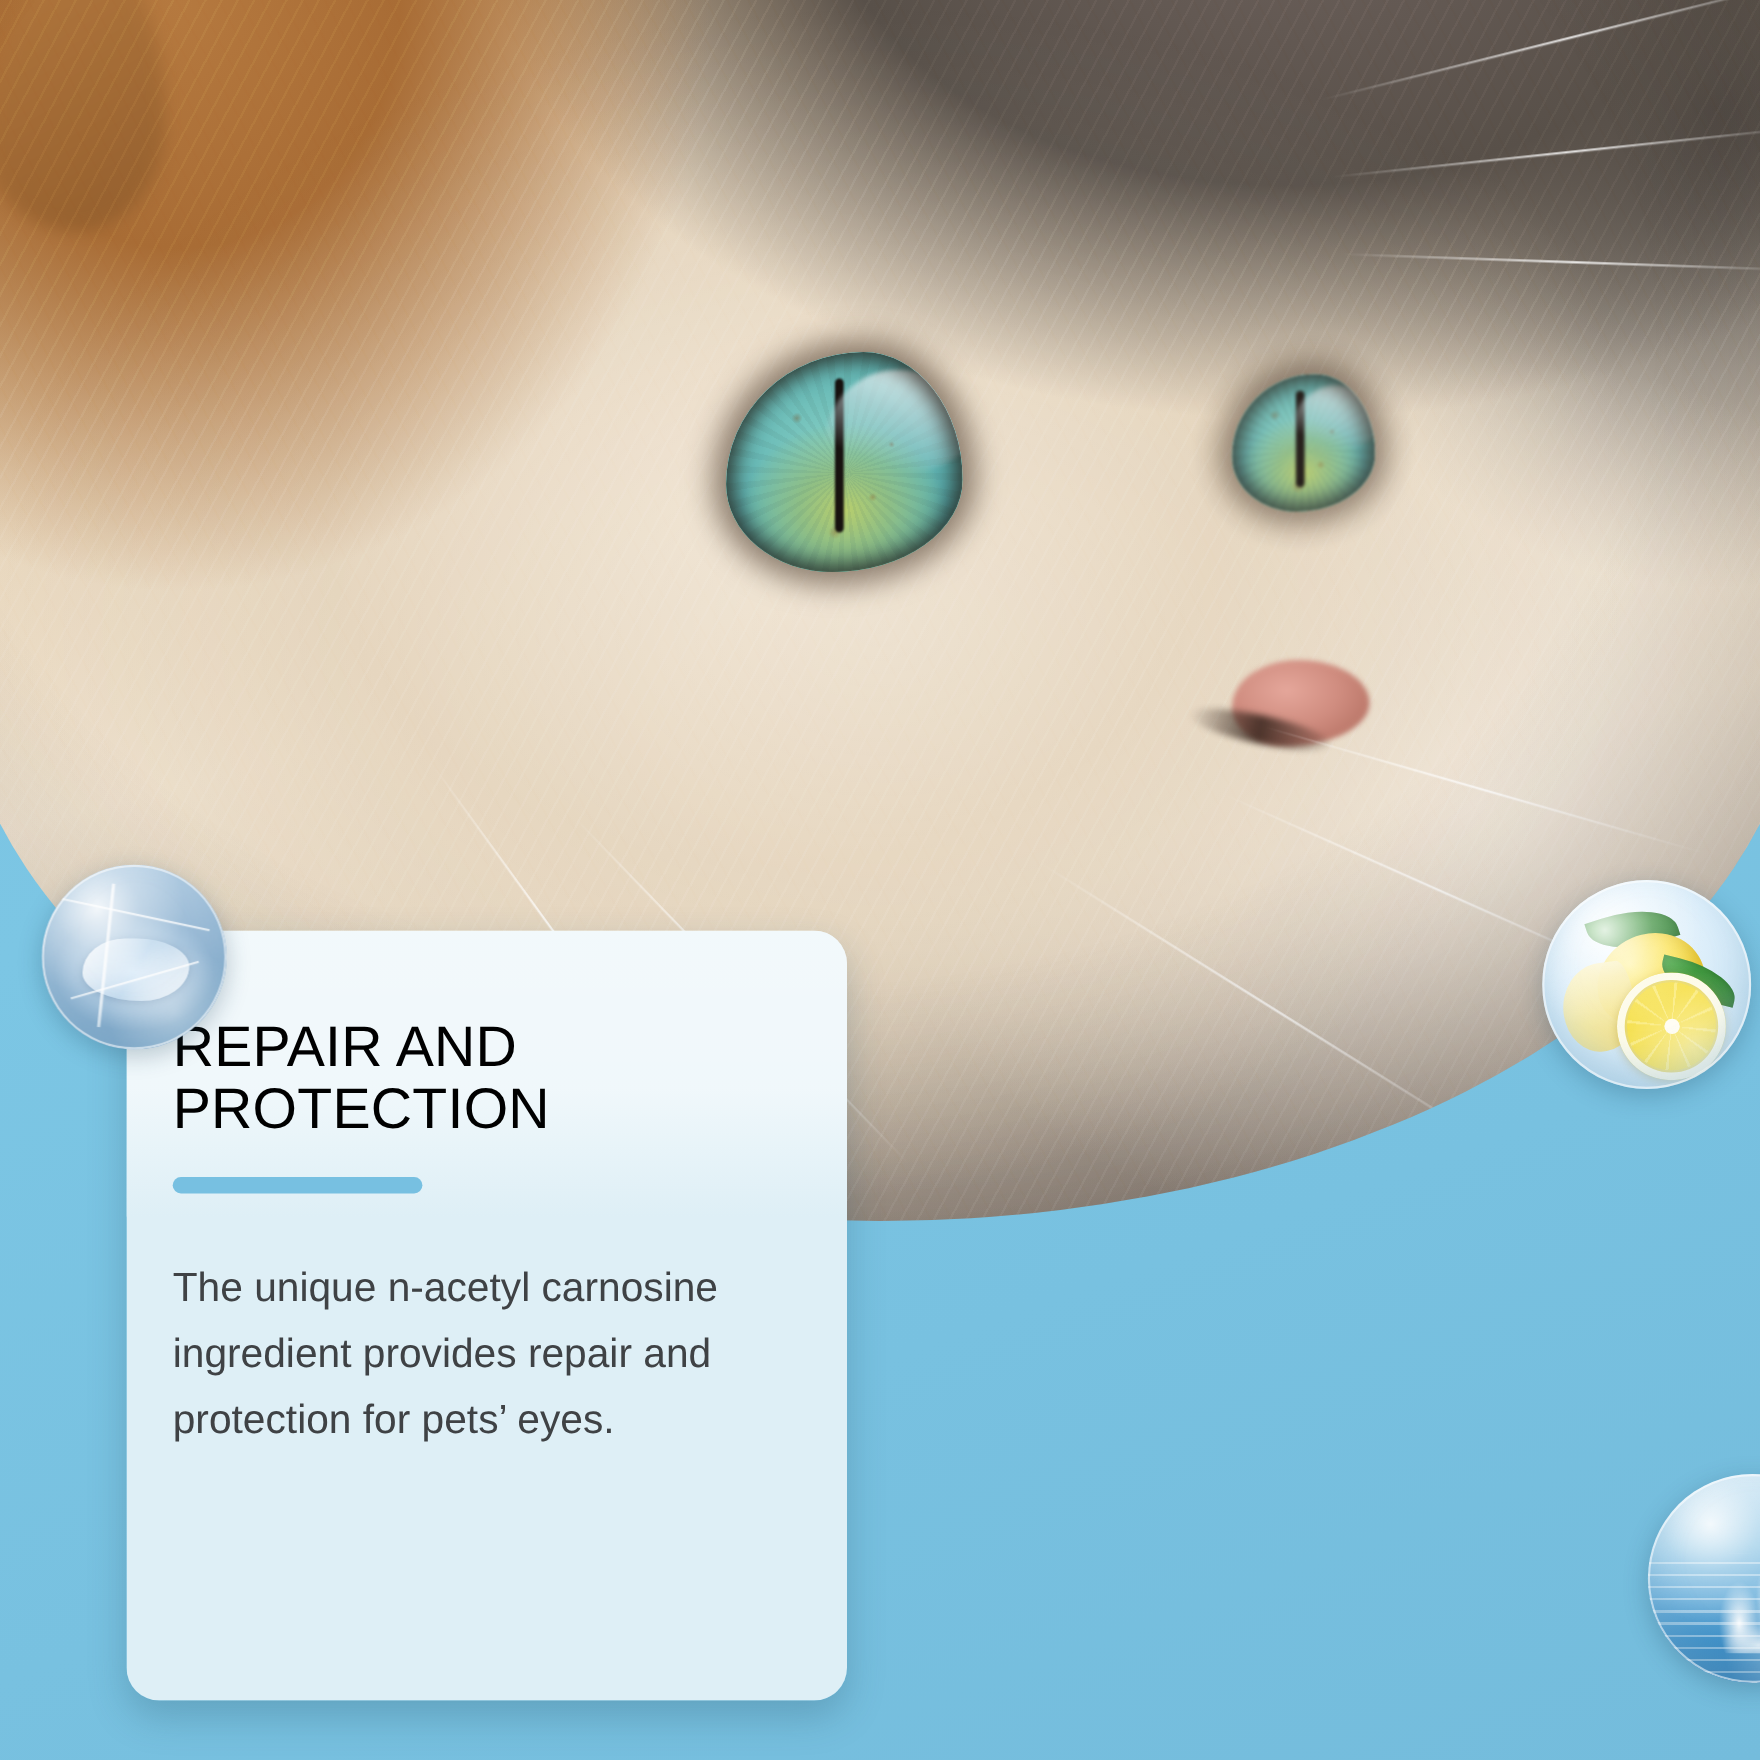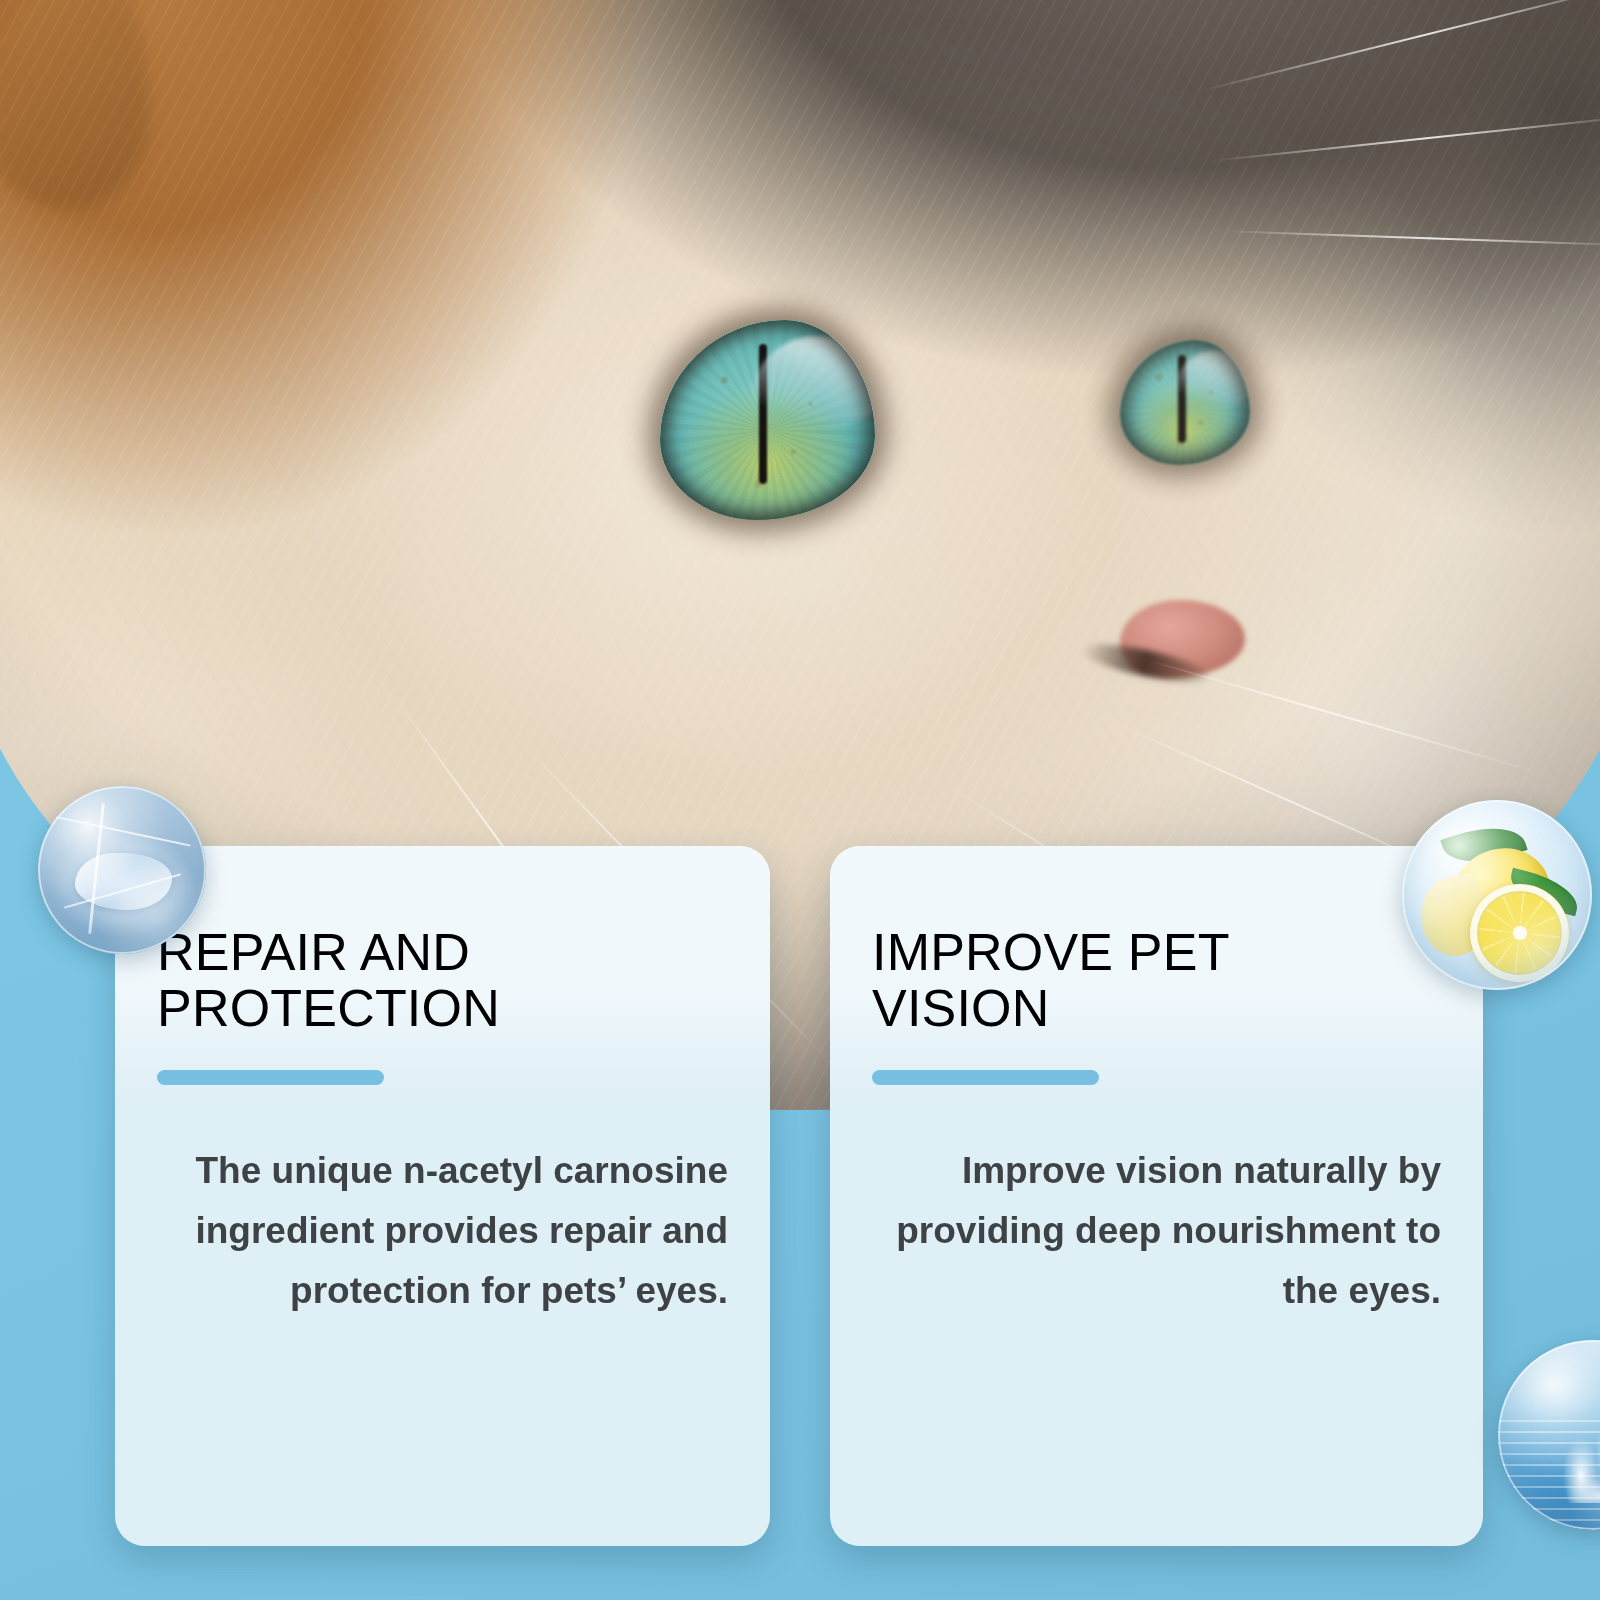--- a/index.html
+++ b/index.html
@@ -87,21 +87,21 @@
     box-shadow:0 14px 34px rgba(40,80,100,.26);}
   .card-bg{position:absolute;inset:0;background:#deeff6;}
   
   .card-veil{position:absolute;left:0;right:0;top:0;height:260px;
     background:linear-gradient(180deg,rgba(255,255,255,.62) 0%,rgba(255,255,255,.55) 55%,rgba(222,239,246,.96) 100%);}
   .card-inner{position:absolute;inset:0;padding:78px 42px 0 42px;box-sizing:border-box;}
 
   .card-title{font-size:52px;line-height:1.08;font-weight:400;color:#000;
     letter-spacing:.2px;margin:0;white-space:pre-line;}
   .accent{width:227px;height:15px;border-radius:8px;background:#77c0e1;margin-top:34px;}
-  .card-body{margin-top:56px;font-size:37px;line-height:1.62;color:#3f4245;font-weight:700;text-align:right;}
+  .card-body{margin-top:56px;font-size:37px;line-height:1.62;color:#3f4245;font-weight:400;}
 
   #card-left{left:115px;top:846px;width:655px;height:700px;}
   #card-right{left:830px;top:846px;width:653px;height:700px;}
 
   
   .bubble{position:absolute;border-radius:50%;overflow:hidden;
     box-shadow:0 6px 22px rgba(30,70,95,.28), inset 0 0 38px rgba(255,255,255,.45);}
   .bubble .glass{position:absolute;inset:0;border-radius:50%;pointer-events:none;
     background:
       radial-gradient(circle at 30% 24%, rgba(255,255,255,.85) 0%, rgba(255,255,255,.30) 22%, rgba(255,255,255,0) 46%),
@@ -203,30 +203,20 @@
     <div class="card-bg"></div>
     <div class="card-veil"></div>
     <div class="card-inner">
       <h2 class="card-title">REPAIR AND
 PROTECTION</h2>
       <div class="accent"></div>
       <p class="card-body">The unique n-acetyl carnosine ingredient provides repair and protection for pets’ eyes.</p>
     </div>
   </div>
 
-  <div class="card" id="card-right">
-    <div class="card-bg"></div>
-    <div class="card-veil"></div>
-    <div class="card-inner">
-      <h2 class="card-title">IMPROVE PET
-VISION</h2>
-      <div class="accent"></div>
-      <p class="card-body">Improve vision naturally by providing deep nourishment to the eyes.</p>
-    </div>
-  </div>
 
   <div class="bubble" id="bubble-crystal">
     <div class="fill"></div>
     <div class="shard"></div>
     <div class="thread" style="left:8%;top:26%;width:84%;height:2px;transform:rotate(12deg);"></div>
     <div class="thread" style="left:14%;top:62%;width:72%;height:2px;transform:rotate(-16deg);"></div>
     <div class="thread" style="left:34%;top:10%;width:3px;height:78%;transform:rotate(6deg);"></div>
     <div class="glass"></div>
   </div>
 

